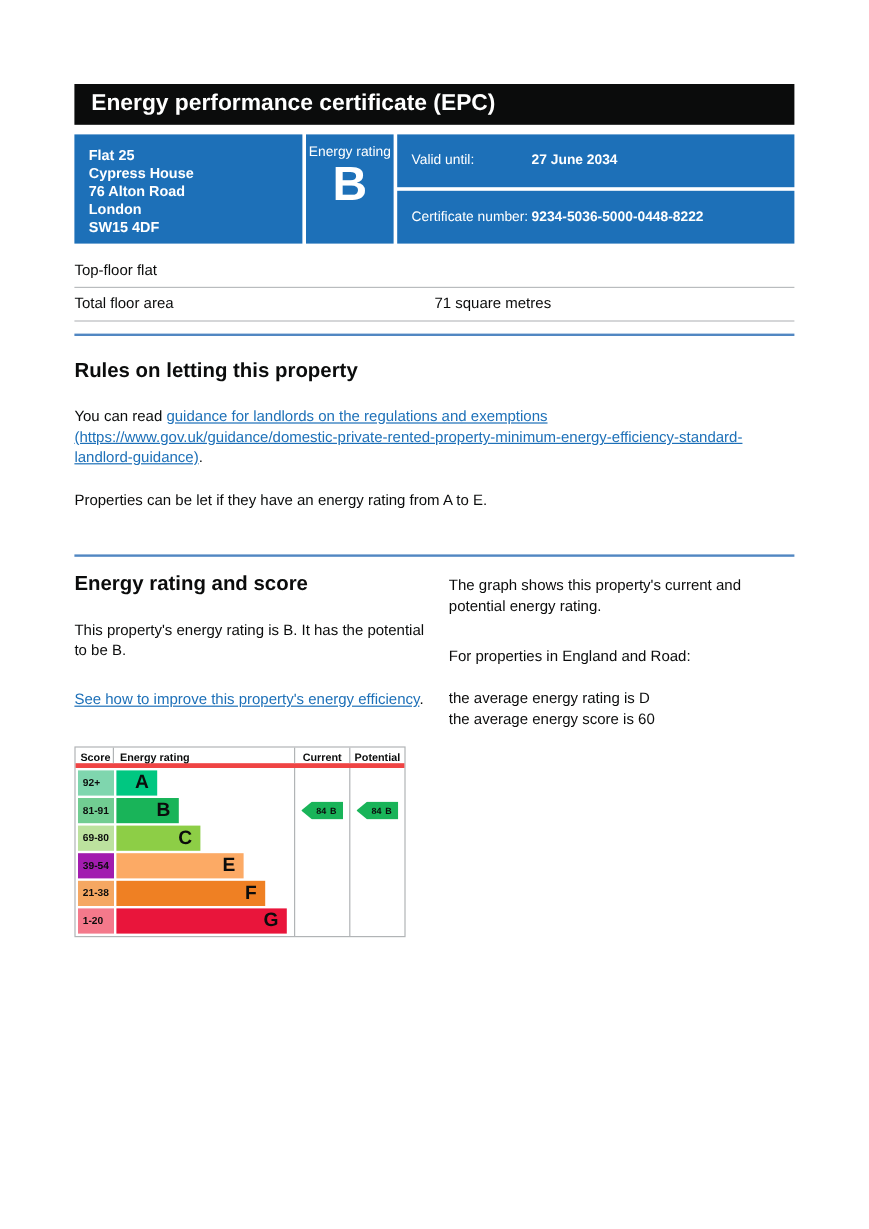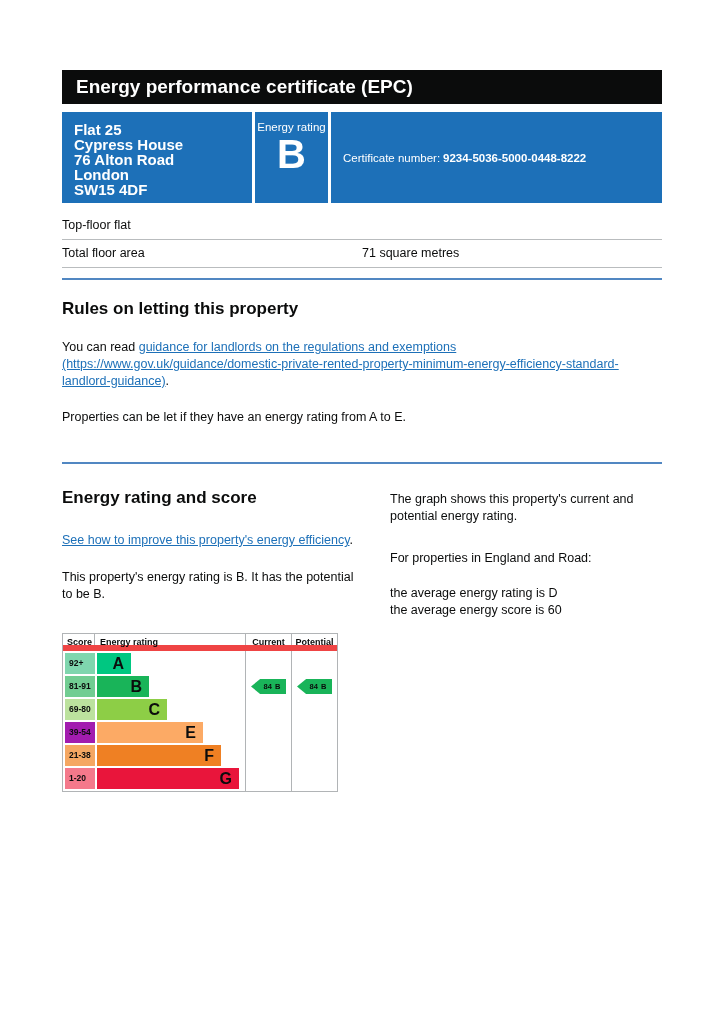--- a/index.html
+++ b/index.html
@@ -19,21 +19,21 @@
     height:34px; display:flex; align-items:center;
     padding-left:14px;
     font-size:19px; font-weight:bold;
   }
 
   
   .banner { margin-top:8px; display:flex; gap:3px; height:91px; color:#fff; }
   .banner .box { background:#1d70b8; }
   .banner-address {
     width:190px; padding:10px 12px;
-    font-size:15px; font-weight:600; line-height:15px;
+    font-size:12px; font-weight:600; line-height:15px;
   }
   .banner-rating { width:73px; text-align:center; padding-top:9px; font-size:11.5px; }
   .banner-rating .rating-letter { font-size:40px; font-weight:bold; line-height:42px; display:block; }
   .banner-validity { flex:1; display:flex; flex-direction:column; gap:3px; }
   .validity-row { flex:1; background:#1d70b8; display:flex; align-items:center; font-size:11.5px; }
   .validity-label { width:112px; padding-left:12px; flex-shrink:0; }
   .validity-value { font-weight:bold; }
 
   
   .property-table { margin-top:9px; font-size:12.5px; }
@@ -48,32 +48,32 @@
 
   
   h2 { font-size:17px; font-weight:bold; }
   .letting-heading { margin-top:19px; }
   .para { font-size:12.5px; line-height:17px; }
   .letting-intro { margin-top:19px; }
   .letting-guidance { margin-top:20px; overflow-wrap:break-word; }
   a { color:#1d70b8; text-decoration:underline; cursor:pointer; }
 
   
-  .two-col { margin-top:24px; display:flex; gap:28px; }
+  .two-col { margin-top:13px; display:flex; gap:12px; }
   .col-left { width:300px; flex-shrink:0; }
   .col-right { flex:1; }
   .rating-summary { margin-top:20px; }
   .improve-para { margin-top:24px; }
   .col-right .para + .para { margin-top:18px; }
   .col-right .para.first { margin-top:3px; }
   .col-right .para.spaced { margin-top:25px; }
 
   
   .graph { margin-top:30px; width:276px; border:1px solid #b1b4b6; background:#fff; }
-  .graph-head { display:flex; border-bottom:6px solid #ef4444; height:17px; font-size:9px; font-weight:bold; line-height:16px; }
+  .graph-head { display:flex; border-bottom:4px solid #ef4444; height:17px; font-size:9px; font-weight:bold; line-height:16px; }
   .gh-score { width:32px; border-right:1px solid #b1b4b6; padding-left:4px; }
   .gh-rating { flex:1; padding-left:5px; }
   .gh-current, .gh-potential { width:46px; border-left:1px solid #b1b4b6; text-align:center; }
   .graph-body { display:flex; }
   .bands { flex:1; padding:2px 0 2px 2px; }
   .band-row { display:flex; height:21px; margin-bottom:2px; }
   .band-row:last-child { margin-bottom:0; }
   .score-cell { width:30px; font-size:8.5px; font-weight:bold; line-height:21px; padding-left:4px; }
   .band-bar { margin-left:2px; font-size:16px; font-weight:bold; line-height:21px; text-align:right; padding-right:7px; }
   .col-current, .col-potential { width:46px; border-left:1px solid #b1b4b6; position:relative; }
@@ -101,20 +101,24 @@
       <div>76 Alton Road</div>
       <div>London</div>
       <div>SW15 4DF</div>
     </div>
     <div class="box banner-rating">
       <span>Energy rating</span>
       <span class="rating-letter">B</span>
     </div>
     <div class="banner-validity">
       <div class="validity-row">
+        <span class="validity-label">Valid until:</span>
+        <span class="validity-value">27 June 2034</span>
+      </div>
+      <div class="validity-row">
         <span class="validity-label">Certificate number:</span>
         <span class="validity-value">9234-5036-5000-0448-8222</span>
       </div>
     </div>
   </div>
 
   <div class="property-table">
     <div class="prop-row">
       <span class="prop-value">Top-floor flat</span>
     </div>
@@ -128,22 +132,22 @@
 
   <h2 class="letting-heading">Rules on letting this property</h2>
   <p class="para letting-guidance"><span>You can read </span><a>guidance for landlords on the regulations and exemptions (https://www.gov.uk/guidance/domestic-private-rented-property-minimum-energy-efficiency-standard-landlord-guidance)</a><span>.</span></p>
   <p class="para letting-intro">Properties can be let if they have an energy rating from A to E.</p>
 
   <hr class="rule rule-2">
 
   <div class="two-col">
     <div class="col-left">
       <h2>Energy rating and score</h2>
+      <p class="para rating-summary">This property's energy rating is B. It has the potential to be B.</p>
       <p class="para improve-para"><a>See how to improve this property's energy efficiency</a><span>.</span></p>
-      <p class="para rating-summary">This property's energy rating is B. It has the potential to be B.</p>
 
       <div class="graph">
         <div class="graph-head">
           <span class="gh-score">Score</span>
           <span class="gh-rating">Energy rating</span>
           <span class="gh-current">Current</span>
           <span class="gh-potential">Potential</span>
         </div>
         <div class="graph-body">
           <div class="bands">

